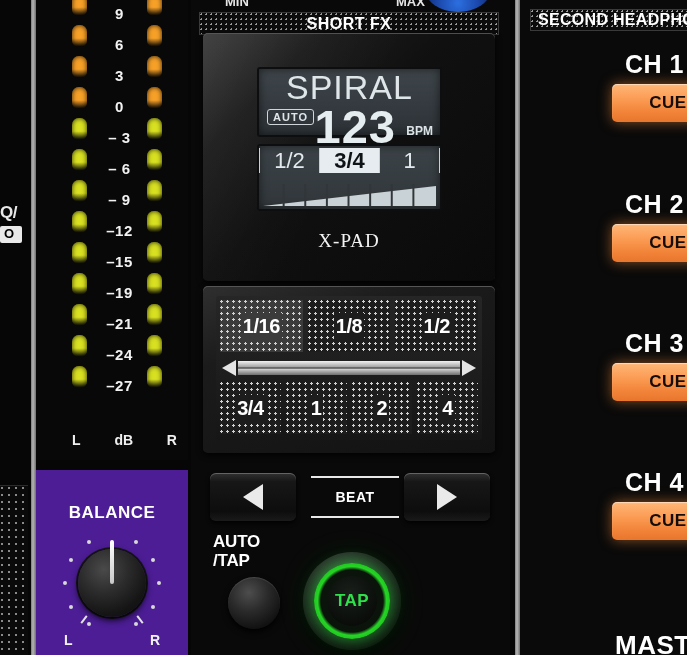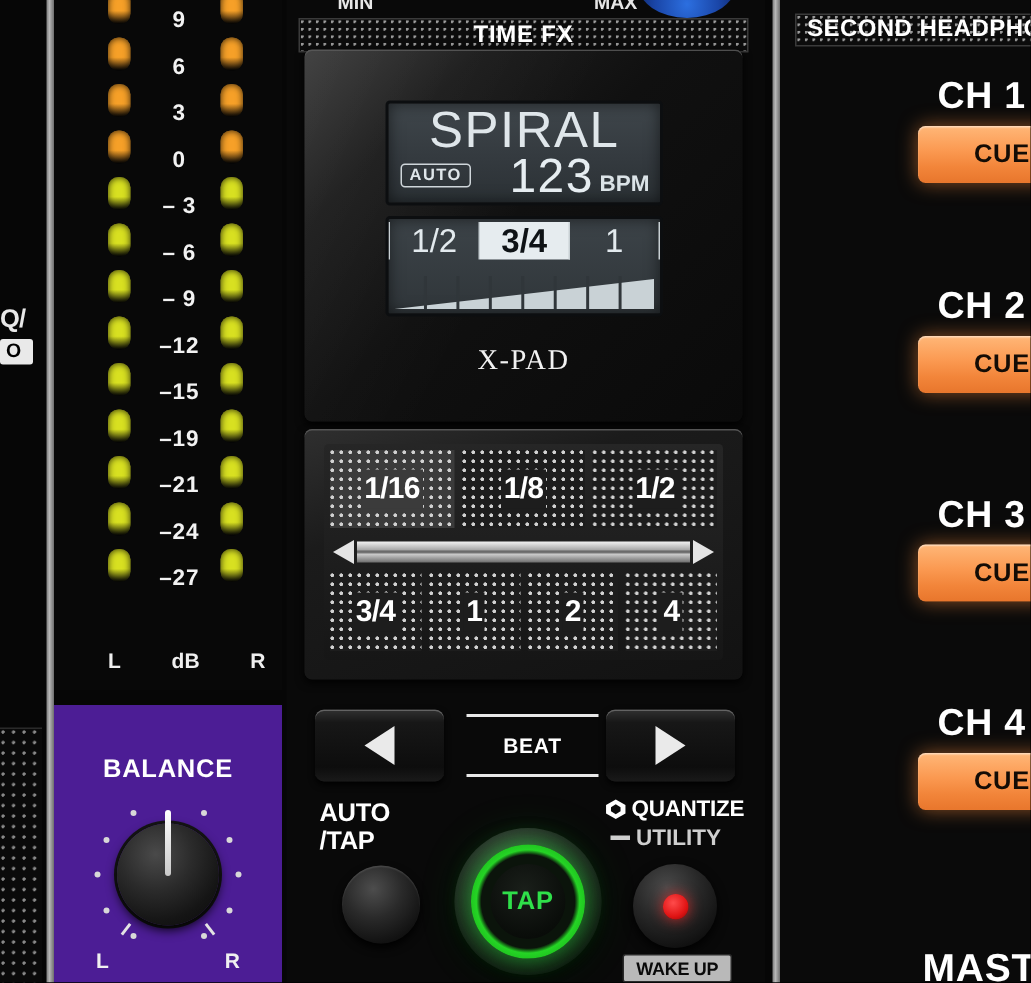--- a/index.html
+++ b/index.html
@@ -128,25 +128,25 @@
     font-family: "Liberation Sans", sans-serif;
   }
   .lcd-auto {
     position:absolute; left:8px; top:40px;
     border:1.5px solid #cfd6da; border-radius:3px;
     color:#dfe6ea; font-size:11px; font-weight:600; letter-spacing:1px;
     padding: 1px 5px;
   }
   .lcd-bpm-num {
     position:absolute; right:44px; top:30px;
-    color:#e6edf1; font-size: 32px; font-weight:400; letter-spacing:1px;
+    color:#e6edf1; font-size: 47px; font-weight:700; letter-spacing:1px;
   }
   .lcd-bpm-unit {
-    position:absolute; right:7px; top:45px;
-    color:#dbe3e7; font-size:15px; font-weight:700;text-align:center;
+    position:absolute; right:7px; top:55px;
+    color:#dbe3e7; font-size:12px; font-weight:700;text-align:center;
   }
 
   .lcd-bot {
     position:absolute; left:54px; top:111px; width:185px; height:67px;
     background: linear-gradient(180deg,#3c4348 0%,#30363a 100%);
     border: 2px solid #0c0e10; border-radius: 3px;
     box-shadow: inset 0 0 10px rgba(0,0,0,.55);
     overflow:hidden;
   }
   .time-row { position:absolute; left:0; top:2px; width:100%; height:25px; display:flex; }
@@ -385,21 +385,21 @@
 
   <div class="fx-panel">
 
     <div class="minmax">
       <span class="mn">MIN</span>
       <span class="mx">MAX</span>
     </div>
     <div class="blue-knob"></div>
 
     <div class="fx-header">
-      <span>TIME FX</span>
+      <span>SHORT FX</span>
     </div>
 
     <div class="disp-housing">
 
       <div class="lcd-top">
         <div class="lcd-fx-name">SPIRAL</div>
         <div class="lcd-auto">AUTO</div>
         <div class="lcd-bpm-num">123</div>
         <div class="lcd-bpm-unit">BPM</div>
       </div>
@@ -495,37 +495,20 @@
       <div class="small-knob"></div>
 
       <div class="tap-outer">
         <div class="tap-ring">
           <div class="tap-face">
             <span>TAP</span>
           </div>
         </div>
       </div>
 
-      <div class="quant-block">
-        <div class="quant-line1">
-          <svg width="15" height="15" viewBox="0 0 16 16">
-            <polygon points="8,1 14.9,5 14.9,11 8,15 1.1,11 1.1,5" fill="#ffffff"></polygon>
-            <polygon points="8,4.5 11.4,6.5 11.4,9.5 8,11.5 4.6,9.5 4.6,6.5" fill="#0a0a0a"></polygon>
-          </svg>
-          <span>QUANTIZE</span>
-        </div>
-        <div class="quant-line2">
-          <span class="dash"></span>
-          <span class="txt">UTILITY</span>
-        </div>
-        <div class="red-knob"></div>
-        <div class="wakeup">
-          <span>WAKE UP</span>
-        </div>
-      </div>
     </div>
   </div>
 
   <div class="rail r2"></div>
 
   <div class="right-panel">
     <div class="sh-header">
       <span>SECOND HEADPHONES</span>
     </div>
     <div id="chGroups">

